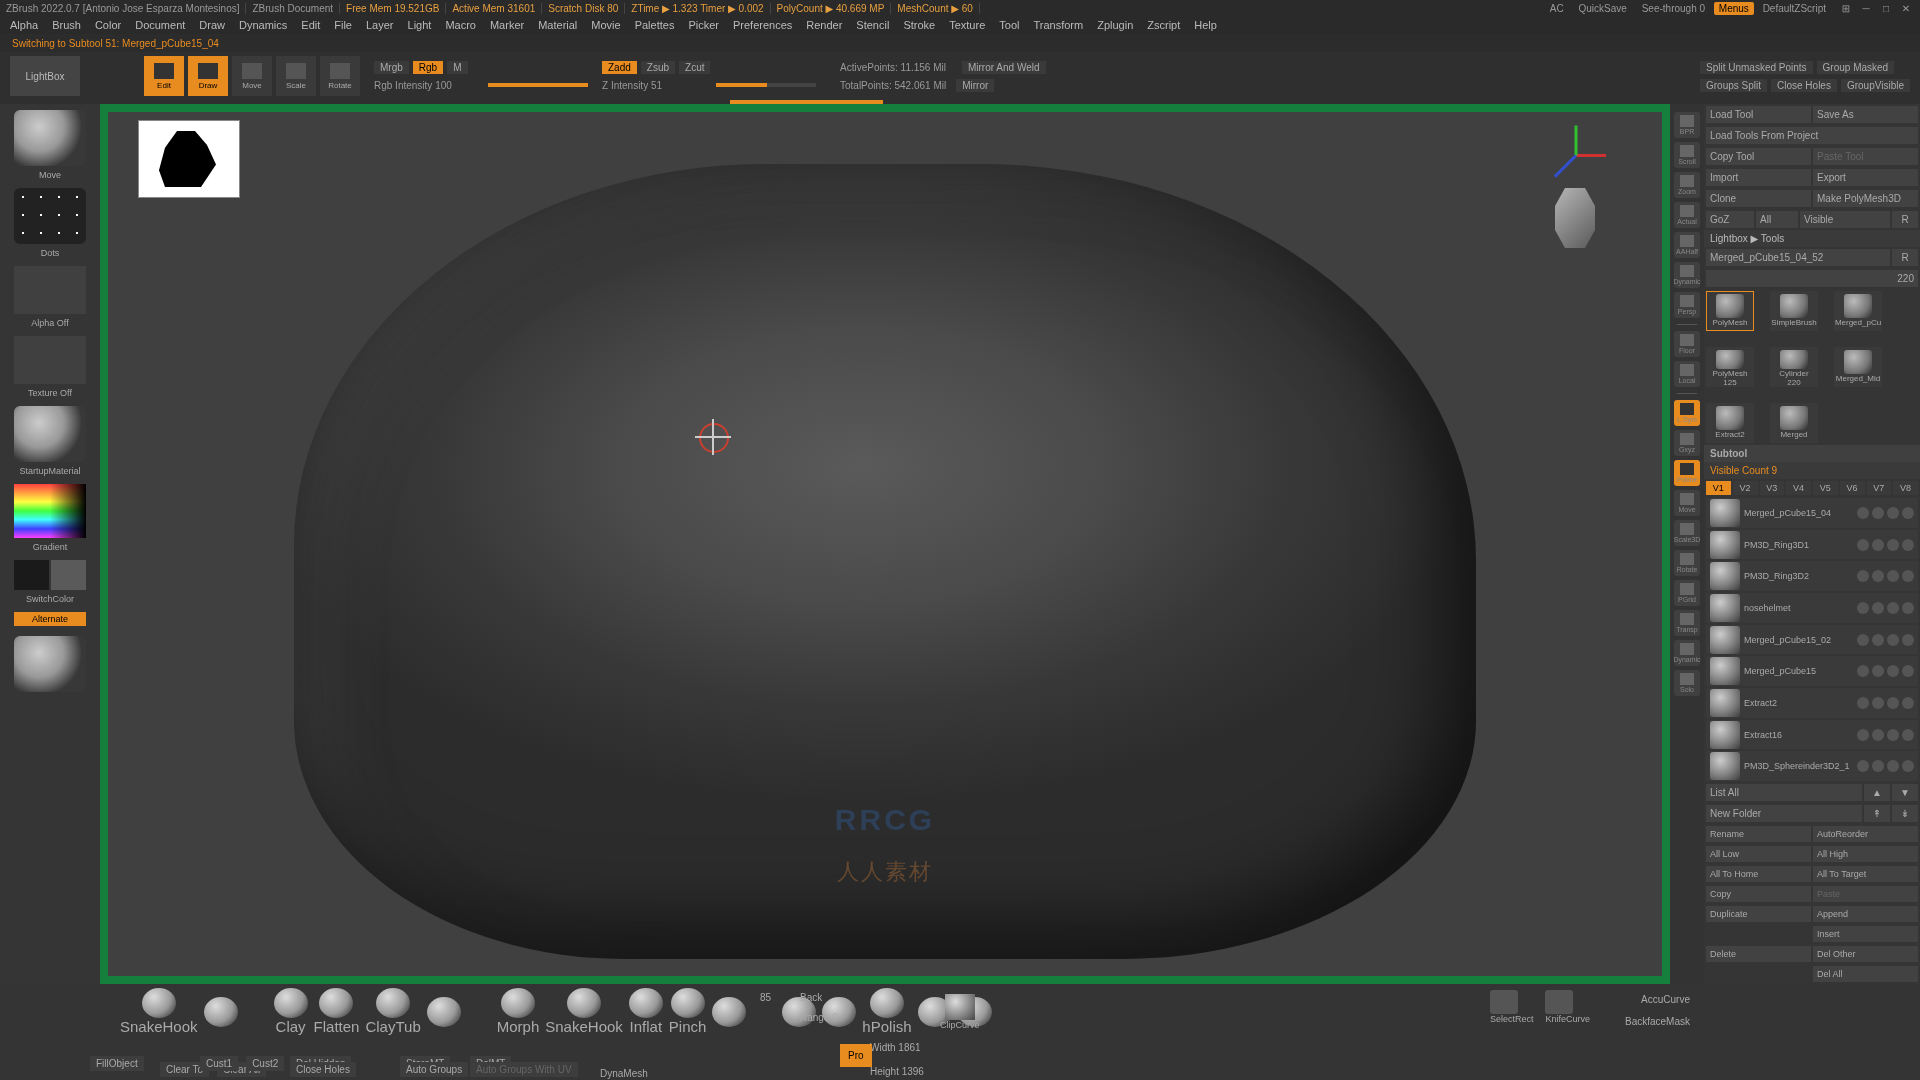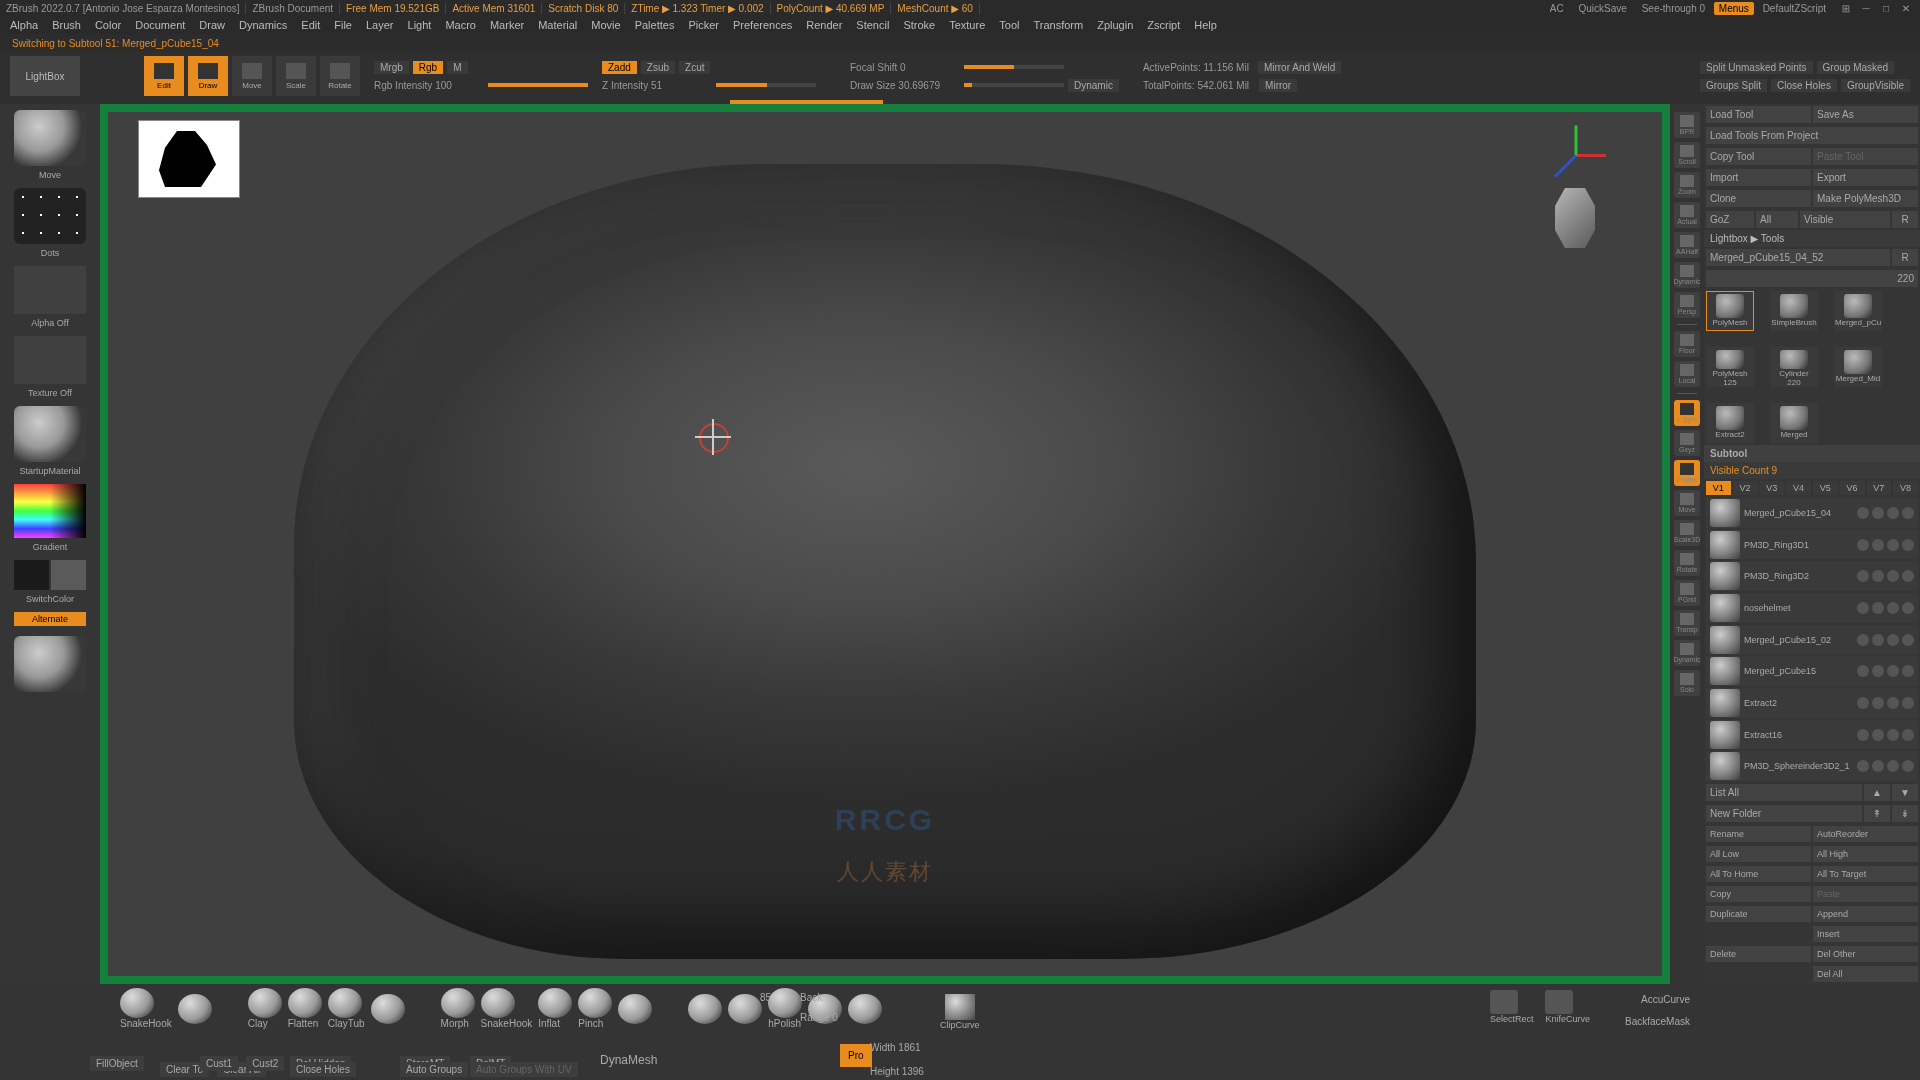--- a/index.html
+++ b/index.html
@@ -84,25 +84,25 @@
 .rightpanel .stlist{flex:1;overflow:hidden;display:flex;flex-direction:column}
 .rightpanel .st{height:34px;display:flex;align-items:center;background:#3a3a3a;margin:1px 2px;font-size:9px}
 .rightpanel .st .stico{width:30px;height:28px;background:radial-gradient(circle at 35% 30%,#ccc 0%,#888 50%,#444 95%);margin:0 4px;border-radius:3px}
 .rightpanel .st .stname{flex:1;overflow:hidden;white-space:nowrap}
 .rightpanel .st .steyes{display:flex;gap:3px;padding:0 4px}
 .rightpanel .st .eye{width:12px;height:12px;background:#555;border-radius:50%}
 .rightpanel .bottomtools .rrow .rbtn{font-size:9px}
 
 .bottombar{height:96px;background:#343434;display:flex;align-items:flex-start;padding:4px 8px;gap:6px;position:relative}
 .brushrow{position:absolute;top:4px;left:120px;right:220px;display:flex;gap:6px;align-items:center}
-.brushrow .b{display:flex;flex-direction:column;align-items:flex-start;font-size:10px;color:#aaa;cursor:pointer}
+.brushrow .b{display:flex;flex-direction:column;align-items:center;font-size:15px;color:#aaa;cursor:pointer}
 .brushrow .b .bic{width:34px;height:30px;background:radial-gradient(circle at 35% 30%,#ddd 0%,#999 55%,#383838 90%);border-radius:50%}
 .bottombar .btmcol{position:absolute;top:72px;display:flex;gap:8px}
 .bottombar .btmcol span{background:#3d3d3d;padding:2px 6px;font-size:10px;cursor:pointer}
-.bottombar .dyncol{position:absolute;left:600px;top:69px;font-size:12px}
+.bottombar .dyncol{position:absolute;left:600px;top:84px;font-size:10px}
 .bottombar .sizebox{position:absolute;left:870px;top:58px;display:flex;flex-direction:column;gap:13px;font-size:10px}
 .bottombar .sizebox .pro{background:#e88c20;color:#000;padding:6px 8px;position:absolute;left:-30px;top:2px}
 .bottombar .cornericons{position:absolute;right:230px;top:6px;display:flex;gap:12px;align-items:center}
 .bottombar .cornericons .ci{display:flex;flex-direction:column;align-items:flex-start;font-size:9px;cursor:pointer}
 .bottombar .cornericons .ci .cic{width:28px;height:24px;background:#555;border-radius:3px}
 
 .watermark{position:absolute;left:50%;top:88%;transform:translate(-50%,-50%);font-size:22px;color:rgba(210,130,60,.35);font-family:"Microsoft YaHei",sans-serif;letter-spacing:2px;pointer-events:none}
 .watermark2{position:absolute;left:50%;top:82%;transform:translate(-50%,-50%);font-size:30px;font-weight:bold;color:rgba(50,120,220,.25);font-family:Arial;letter-spacing:3px;pointer-events:none}
 </style>
 </head>
@@ -210,40 +210,25 @@
       <span class="chip">Zcut</span>
     </div>
     <div class="toolrow">
       <span class="slabel">Z Intensity 51</span>
       <div class="slider">
           <div class="fill" style="width:51%"></div>
         </div>
     </div>
   </div>
 
-  <div class="toolgroup" style="margin-left:30px">
-    <div class="toolrow">
-        <span class="slabel">Focal Shift 0</span>
-        <div class="slider">
-          <div class="fill" style="width:50%"></div>
-        </div>
-      </div>
-    <div class="toolrow">
-        <span class="slabel">Draw Size 30.69679</span>
-        <div class="slider">
-          <div class="fill" style="width:8%"></div>
-        </div>
-        <span class="chip">Dynamic</span>
-      </div>
-  </div>
 
   <div class="toolgroup" style="margin-left:20px">
     <div class="toolrow">
         <span class="infotext">ActivePoints: 11.156 Mil</span>
-        <span class="chip" style="margin-left:5px">Mirror And Weld</span>
+        <span class="chip" style="margin-left:12px">Mirror And Weld</span>
       </div>
     <div class="toolrow">
         <span class="infotext">TotalPoints: 542.061 Mil</span>
         <span class="chip" style="margin-left:6px">Mirror</span>
       </div>
   </div>
 
   <div class="toolgroup" style="margin-left:auto">
     <div class="toolrow">
         <span class="chip">Split Unmasked Points</span>

